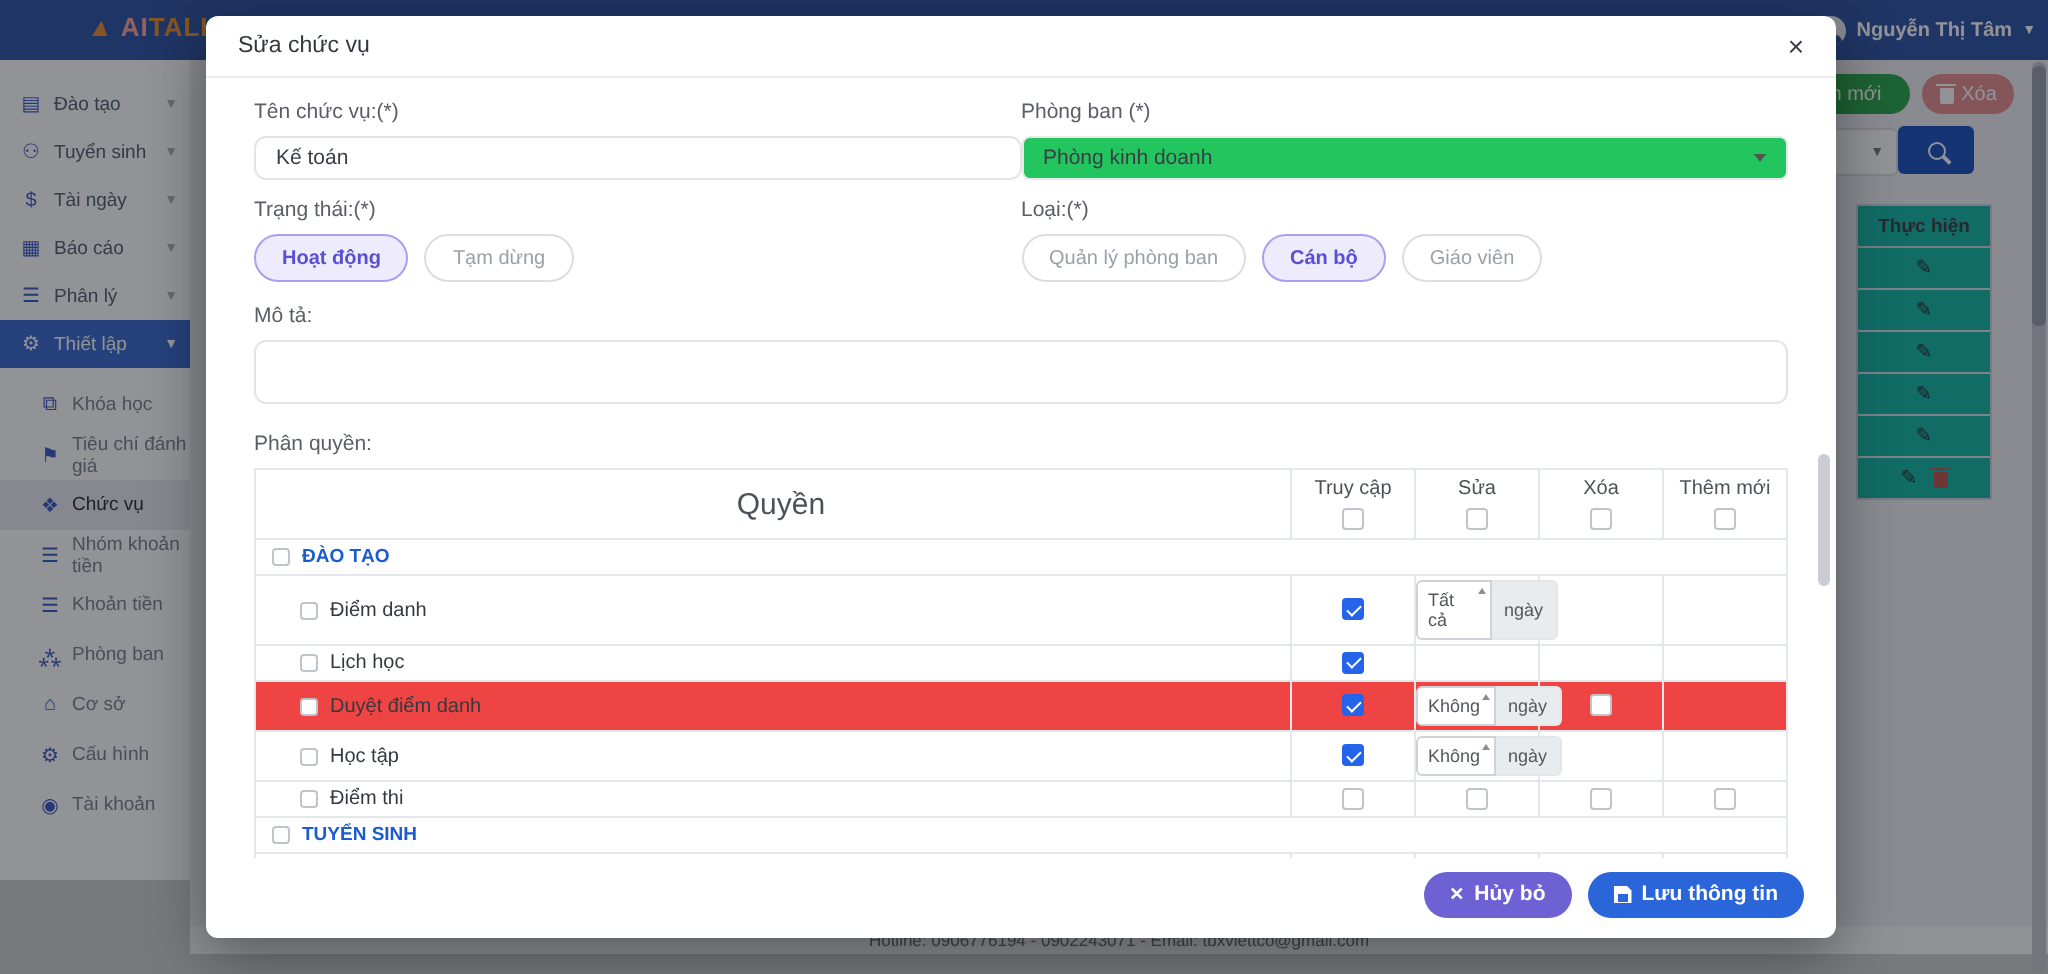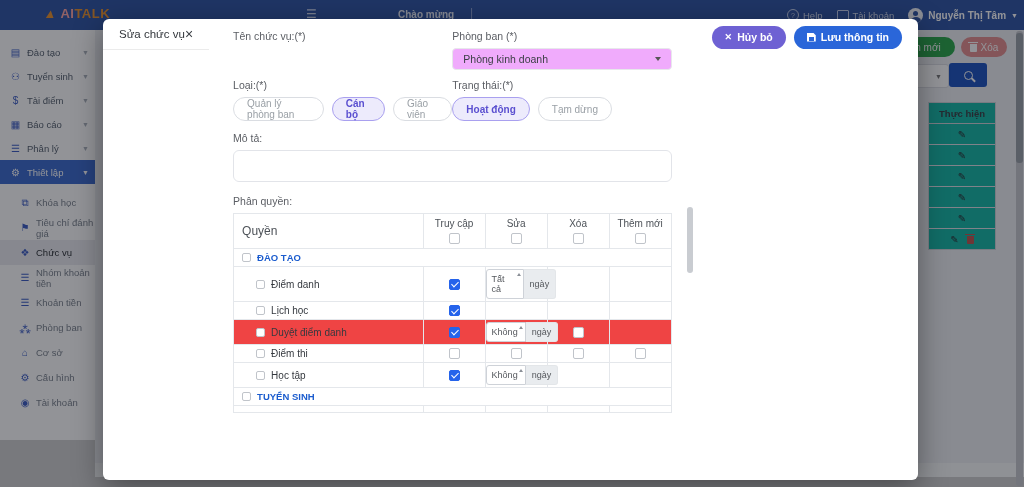--- a/index.html
+++ b/index.html
@@ -51,41 +51,41 @@
   .trash{display:inline-block;width:7px;height:8px;background:currentColor;border-radius:0 0 1px 1px;position:relative;top:1px}
   .trash::before{content:"";position:absolute;top:-2.5px;left:-1.5px;width:10px;height:1.8px;background:currentColor}
   .page-footer{position:absolute;left:95px;top:463px;width:929px;height:14px;background:#fafbfc;display:flex;align-items:center;justify-content:center;
                font-size:8.5px;color:#6a6f76}
   .bottom-strip{position:absolute;left:0;top:477px;width:1024px;height:10px;background:#cfcfcf}
   .left-bottom{position:absolute;left:0;top:440px;width:95px;height:47px;background:#cfcfcf}
   .page-scrollbar{position:absolute;right:1px;top:31px;width:7px;height:455px;background:#c6c9ce;border-radius:3px}
   .page-scrollbar .thumb{position:absolute;left:0;top:2px;width:7px;height:130px;background:#9aa0a8;border-radius:3px}
   
   .overlay{position:absolute;inset:0;background:rgba(13,16,24,0.45);z-index:5}
-  .modal{position:absolute;left:103px;top:19px;width:815px;height:461px;background:#fff;border-radius:6px;z-index:10;
-         box-shadow:0 8px 30px rgba(0,0,0,.4);display:flex;flex-direction:row;overflow:hidden}
+  .modal{position:absolute;left:103px;top:8px;width:815px;height:461px;background:#fff;border-radius:6px;z-index:10;
+         box-shadow:0 8px 30px rgba(0,0,0,.4);display:flex;flex-direction:column;overflow:hidden}
   .modal-header{height:30px;flex:none;border-bottom:1px solid #ebebeb;display:flex;align-items:center;padding:0 16px;font-size:11.5px;color:#33373c}
   .modal-close{margin-left:auto;font-size:14px;color:#3a3f45;line-height:1;cursor:pointer}
   .modal-body{flex:1;overflow:hidden;padding:2px 24px 0;position:relative}
   .form-grid{display:grid;grid-template-columns:1fr 1fr;column-gap:0}
   .f-label{font-size:10.5px;color:#5b5e64;margin:9px 0 6px}
   .input,.select{height:22px;border:1px solid #e2e4e9;border-radius:6px;font-size:10.5px;color:#3a3e44;padding:0 10px;
          display:flex;align-items:center;background:#fff;width:100%;box-sizing:border-box;outline:none;font-family:"Liberation Sans",sans-serif}
-  .select{background:#f0abfc;border-color:#e7e8eb;border-radius:4px;justify-content:space-between}
+  .select{background:#22c55e;border-color:#e7e8eb;border-radius:4px;justify-content:space-between}
   .sel-caret{width:0;height:0;border-left:3.5px solid transparent;border-right:3.5px solid transparent;border-top:4px solid #555}
   .pills{display:flex;gap:8px;margin:1px 0 2px}
   .pill{height:22px;padding:0 13px;border-radius:12px;border:1px solid #dadde2;color:#9aa0a6;font-size:10px;
         display:flex;align-items:center;background:#fff}
   .pill.selected{border-color:#a9a0ef;background:#edebfc;color:#5a4fd0;font-weight:bold}
   .textarea{height:32px;width:100%;border:1px solid #e2e4e9;border-radius:6px;box-sizing:border-box;resize:none;outline:none}
   table.perm{width:100%;border-collapse:collapse;margin-top:4px;font-size:10px;color:#35393f;table-layout:fixed}
   .perm col.c1{width:auto}.perm col.cc{width:62px}
   .perm th,.perm td{border:1px solid #e4e7eb;padding:0}
   .perm th{font-weight:normal;color:#4d5258;height:34px;vertical-align:middle}
-  .perm th.qh{text-align:left;padding-left:8px;font-size:12px}
+  .perm th.qh{text-align:center;padding-left:8px;font-size:15px}
   .perm th .hl{text-align:center;margin-bottom:4px}
   .perm th .hc{text-align:center}
   .perm td.c{text-align:center;vertical-align:middle}
   .lblcell{display:flex;align-items:center;gap:6px;padding:3px 8px}
   .ind{padding-left:22px}
   .sec-label{color:#1b5cce;font-weight:bold;font-size:9.5px}
   .row-hl td{background:#ef4444}
   .cb{width:11px;height:11px;border:1px solid #c0c4ca;border-radius:2px;display:inline-block;background:#fff;box-sizing:border-box;vertical-align:middle}
   .cb.sm{width:9px;height:9px;flex:none}
   .cb.on{background:#2563eb;border-color:#2563eb;position:relative}
@@ -139,21 +139,21 @@
         <span>Đào tạo</span>
         <span class="cr">▼</span>
       </div>
       <div class="side-item">
         <span class="ico">⚇</span>
         <span>Tuyển sinh</span>
         <span class="cr">▼</span>
       </div>
       <div class="side-item">
         <span class="ico">$</span>
-        <span>Tài điểm</span>
+        <span>Tài ngày</span>
         <span class="cr">▼</span>
       </div>
       <div class="side-item">
         <span class="ico">▦</span>
         <span>Báo cáo</span>
         <span class="cr">▼</span>
       </div>
       <div class="side-item">
         <span class="ico">☰</span>
         <span>Phân lý</span>
@@ -258,41 +258,42 @@
 
 <div class="modal">
   <div class="modal-header">
     <span>Sửa chức vụ</span>
     <span class="modal-close">×</span>
   </div>
   <div class="modal-body">
     <div class="form-grid">
       <div>
         <div class="f-label">Tên chức vụ:(*)</div>
+        <input class="input" value="Kế toán" style="">
       </div>
       <div>
         <div class="f-label">Phòng ban (*)</div>
         <div class="select">
           <span>Phòng kinh doanh</span>
           <span class="sel-caret"></span>
         </div>
+      </div>
+      <div>
+        <div class="f-label">Trạng thái:(*)</div>
+        <div class="pills" id="status-pills">
+            <div class="pill selected">Hoạt động</div>
+            <div class="pill">Tạm dừng</div>
+          </div>
       </div>
       <div>
         <div class="f-label">Loại:(*)</div>
         <div class="pills" id="type-pills">
             <div class="pill">Quản lý phòng ban</div>
             <div class="pill selected">Cán bộ</div>
             <div class="pill">Giáo viên</div>
-          </div>
-      </div>
-      <div>
-        <div class="f-label">Trạng thái:(*)</div>
-        <div class="pills" id="status-pills">
-            <div class="pill selected">Hoạt động</div>
-            <div class="pill">Tạm dừng</div>
           </div>
       </div>
     </div>
     <div class="f-label">Mô tả:</div>
     <textarea class="textarea" style=""></textarea>
     <div class="f-label">Phân quyền:</div>
     <table class="perm">
       <colgroup>
           <col class="c1">
           <col class="cc">
@@ -369,42 +370,42 @@
                 <span class="ival">Không</span>
                 <span class="iunit">ngày</span>
               </span></td>
             <td class="c"><span class="cb"></span></td>
             <td class="c"></td>
           </tr>
           <tr>
             <td>
               <div class="lblcell ind">
                 <span class="cb sm"></span>
-                <span>Điểm thi</span>
-              </div>
-            </td>
-            <td class="c"><span class="cb"></span></td>
-            <td class="c"><span class="cb"></span></td>
-            <td class="c"><span class="cb"></span></td>
-            <td class="c"><span class="cb"></span></td>
-          </tr>
-          <tr>
-            <td>
-              <div class="lblcell ind">
-                <span class="cb sm"></span>
                 <span>Học tập</span>
               </div>
             </td>
             <td class="c"><span class="cb on"></span></td>
             <td class="c"><span class="igroup">
                 <span class="ival">Không</span>
                 <span class="iunit">ngày</span>
               </span></td>
             <td class="c"></td>
             <td class="c"></td>
+          </tr>
+          <tr>
+            <td>
+              <div class="lblcell ind">
+                <span class="cb sm"></span>
+                <span>Điểm thi</span>
+              </div>
+            </td>
+            <td class="c"><span class="cb"></span></td>
+            <td class="c"><span class="cb"></span></td>
+            <td class="c"><span class="cb"></span></td>
+            <td class="c"><span class="cb"></span></td>
           </tr>
           <tr>
             <td colspan="5">
               <div class="lblcell">
                 <span class="cb sm"></span>
                 <span class="sec-label">TUYỂN SINH</span>
               </div>
             </td>
           </tr>
           <tr>

